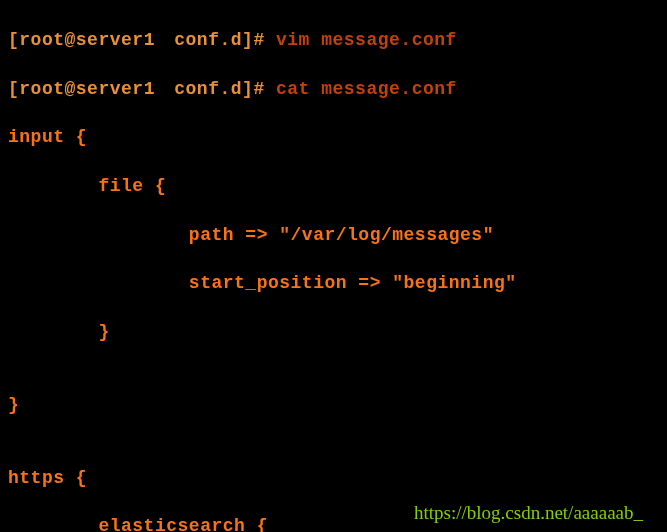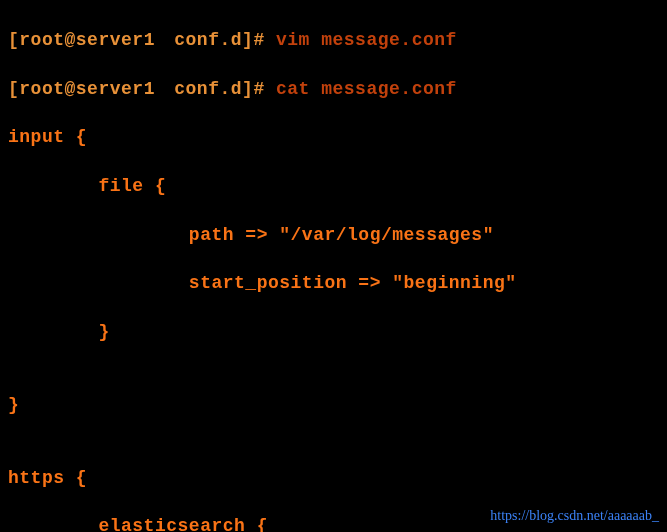--- a/index.html
+++ b/index.html
@@ -36,24 +36,24 @@
     }
     .cmd-white {
       color: #c2410c;
     }
     .output {
       color: #f97316;
     }
     .watermark {
       position: absolute;
       bottom: 6px;
-      right: 8px;
-      color: #3b82f6;
+      right: 24px;
+      color: #84cc16;
       font-family: 'SimSun', serif;
-      font-size: 14px;
+      font-size: 19px;
       font-weight: normal;
       letter-spacing: 0;
     }
     .line {
       display: block;
     }
   </style>
 </head>
 <body>
 

